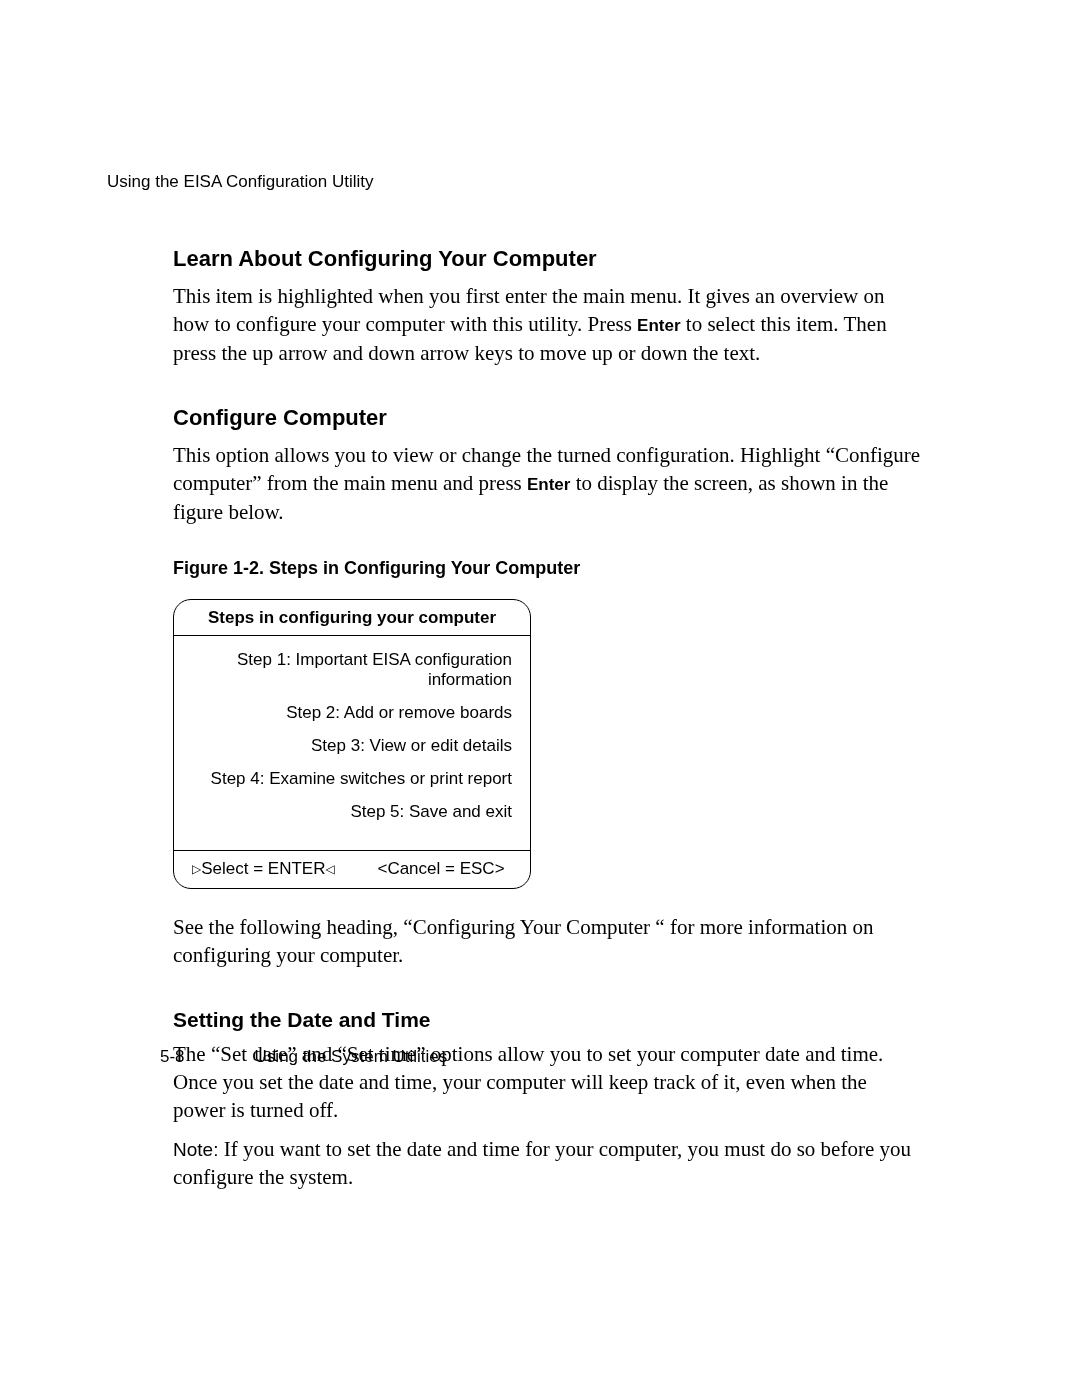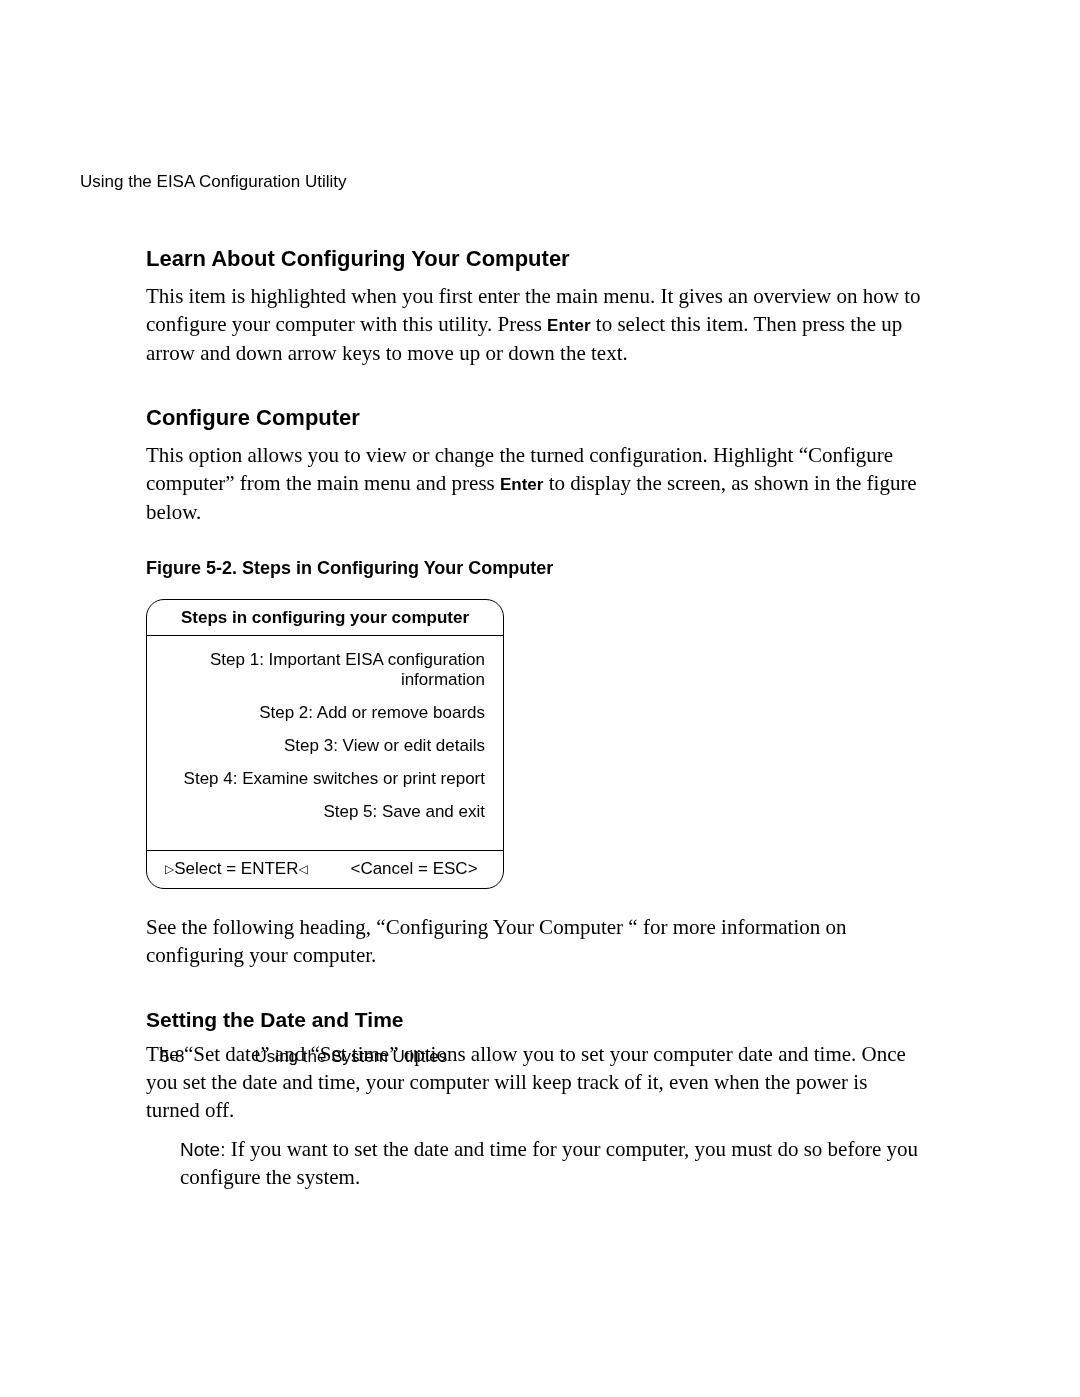--- a/index.html
+++ b/index.html
@@ -5,21 +5,21 @@
     * { margin: 0; padding: 0; box-sizing: border-box; }
     body {
       background: #ffffff;
       width: 1080px;
       height: 1397px;
       font-family: 'Times New Roman', Times, serif;
       color: #000;
       position: relative;
     }
     .page {
-      padding: 172px 158px 0 80px;
+      padding: 172px 158px 0 107px;
     }
     .running-header {
       font-family: Arial, Helvetica, sans-serif;
       font-size: 17px;
       margin-bottom: 54px;
     }
     .content {
       margin-left: 66px;
     }
     .section-heading {
@@ -79,21 +79,20 @@
       border-top: 1.5px solid #000;
       padding: 8px 18px 9px 18px;
       font-size: 17px;
     }
     .figure-footer .select-action { margin-right: 38px; }
     .after-figure { margin-top: 24px; }
     .note-para {
       font-size: 21px;
       line-height: 1.35;
       margin-top: 10px;
-      margin-left: 34px;
     }
     .note-label {
       font-family: Arial, Helvetica, sans-serif;
       font-size: 19px;
     }
     .footer {
       position: absolute;
       left: 160px;
       top: 1047px;
       font-family: Arial, Helvetica, sans-serif;
@@ -115,21 +114,21 @@
       <span>This item is highlighted when you first enter the main menu. It gives an overview on how to configure your computer with this utility. Press </span><span class="sans-inline">Enter</span><span> to select this item. Then press the up arrow and down arrow keys to move up or down the text.</span>
     </p>
 
     <div class="section-gap"></div>
 
     <div class="section-heading">Configure Computer</div>
     <p class="para">
       <span>This option allows you to view or change the turned configuration. Highlight “Configure computer” from the main menu and press </span><span class="sans-inline">Enter</span><span> to display the screen, as shown in the figure below.</span>
     </p>
 
-    <div class="figure-caption">Figure 5-2.  Steps in Configuring Your Computer</div>
+    <div class="figure-caption">Figure 1-2.  Steps in Configuring Your Computer</div>
 
     <div class="figure-box">
       <div class="figure-title-row">Steps in configuring your computer</div>
       <div class="figure-steps">
         <div class="figure-step">Step 1:  Important EISA configuration information</div>
         <div class="figure-step">Step 2:  Add or remove boards</div>
         <div class="figure-step">Step 3:  View or edit details</div>
         <div class="figure-step">Step 4:  Examine switches or print report</div>
         <div class="figure-step">Step 5:  Save and exit</div>
       </div>

